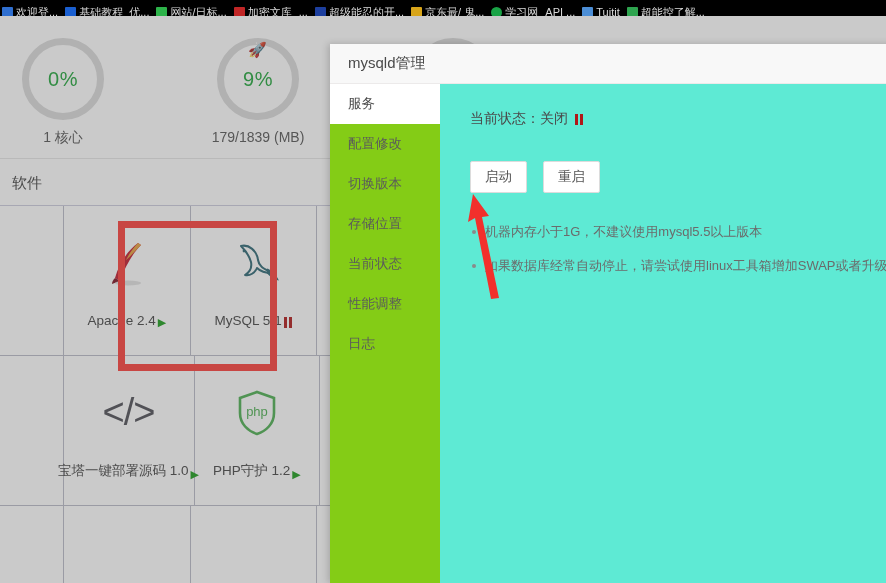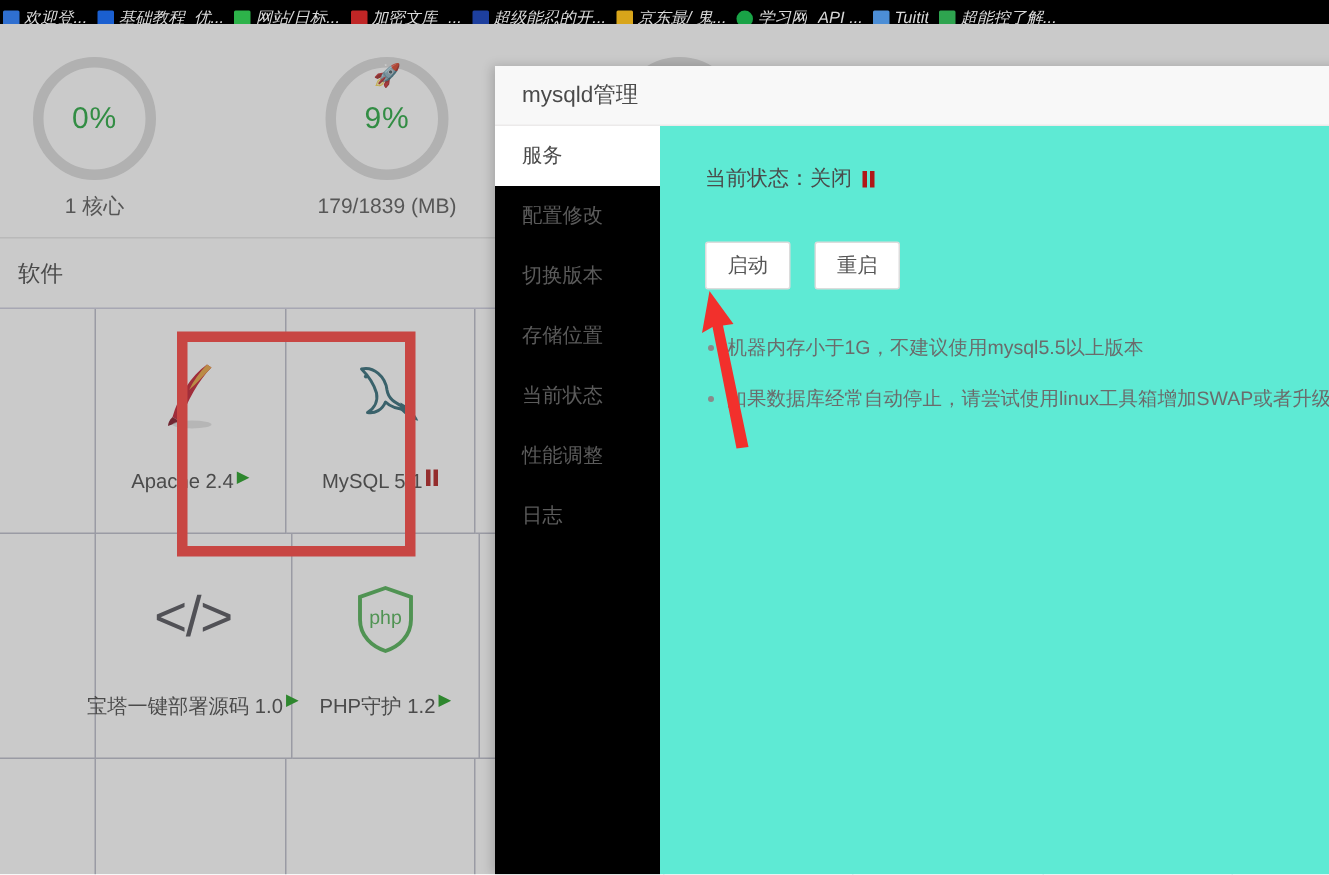--- a/index.html
+++ b/index.html
@@ -39,21 +39,21 @@
     color: #d9d9d9;
     line-height: 11px;
     transform: translateY(2px);
   }
   .bm .favicon {
     width: 11px; height: 11px;
     border-radius: 1px;
     flex: 0 0 auto;
     display: inline-block;
   }
-  .bm .bmtxt { display: inline-block; max-width: 76px; overflow: hidden; font-style: italic; }
+  .bm .bmtxt { display: inline-block; max-width: 76px; overflow: hidden; }
 
   
   .bt-bg {
     position: absolute;
     left: 0; top: 16px;
     width: 886px; height: 567px;
     background: #ffffff;
   }
 
   
@@ -134,21 +134,21 @@
     display: flex;
     align-items: center;
     justify-content: center;
     margin-bottom: 18px;
   }
   .soft-cell .nm {
     font-size: 13.5px;
     color: #444;
     white-space: nowrap;
     display: flex;
-    align-items: flex-start;
+    align-items: flex-end;
     gap: 2px;
   }
   .play-ico { color: #1a9c1a; font-size: 11px; line-height: 1; }
   .pause-ico {
     display: inline-flex; gap: 2px; align-items: center;
   }
   .pause-ico i {
     display: block;
     width: 3px; height: 11px;
     background: #b01818;
@@ -206,21 +206,21 @@
     color: #4a4a4a;
   }
   .dlg-body {
     flex: 1 1 auto;
     display: flex;
     min-height: 0;
   }
   .dlg-nav {
     width: 110px;
     flex: 0 0 110px;
-    background: #000000;
+    background: #84cc16;
     padding-top: 0px;
   }
   .nav-item {
     height: 40px;
     line-height: 40px;
     padding-left: 18px;
     font-size: 13.5px;
     color: #5b5b5b;
     cursor: pointer;
   }

